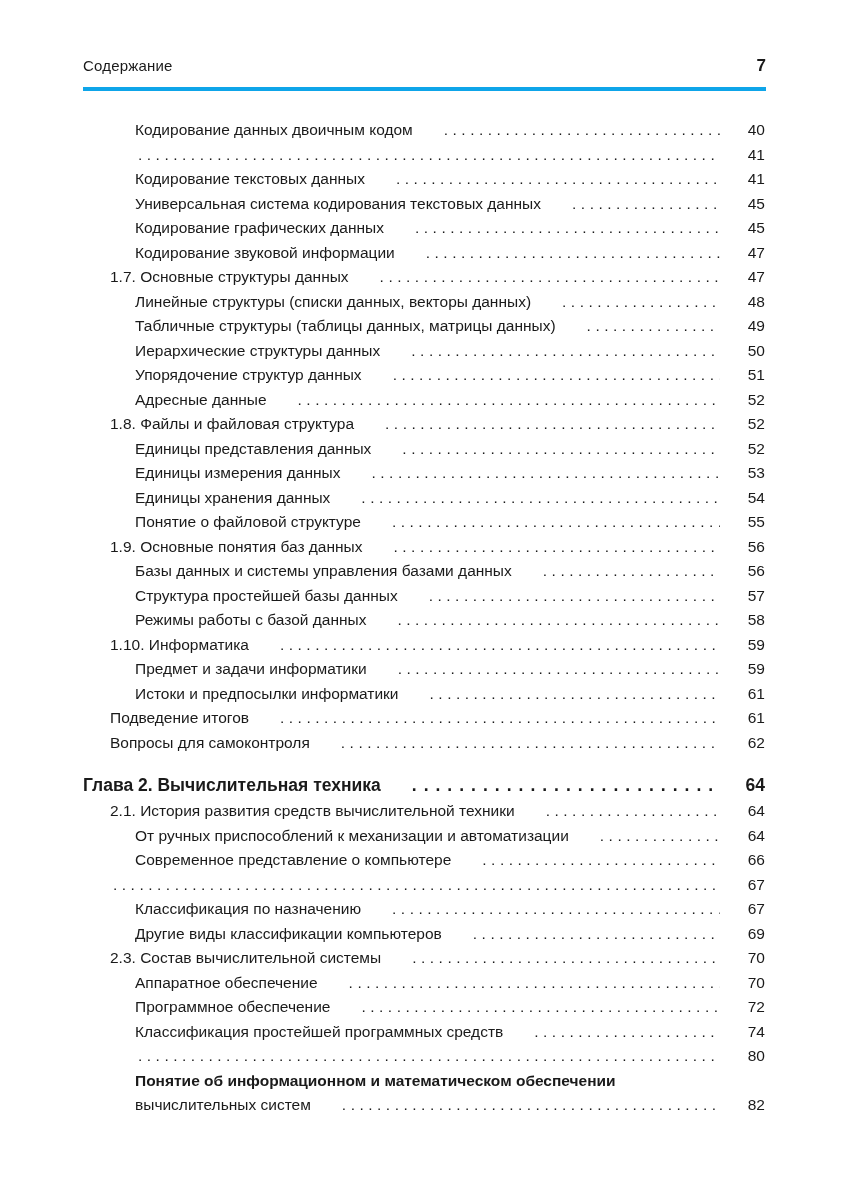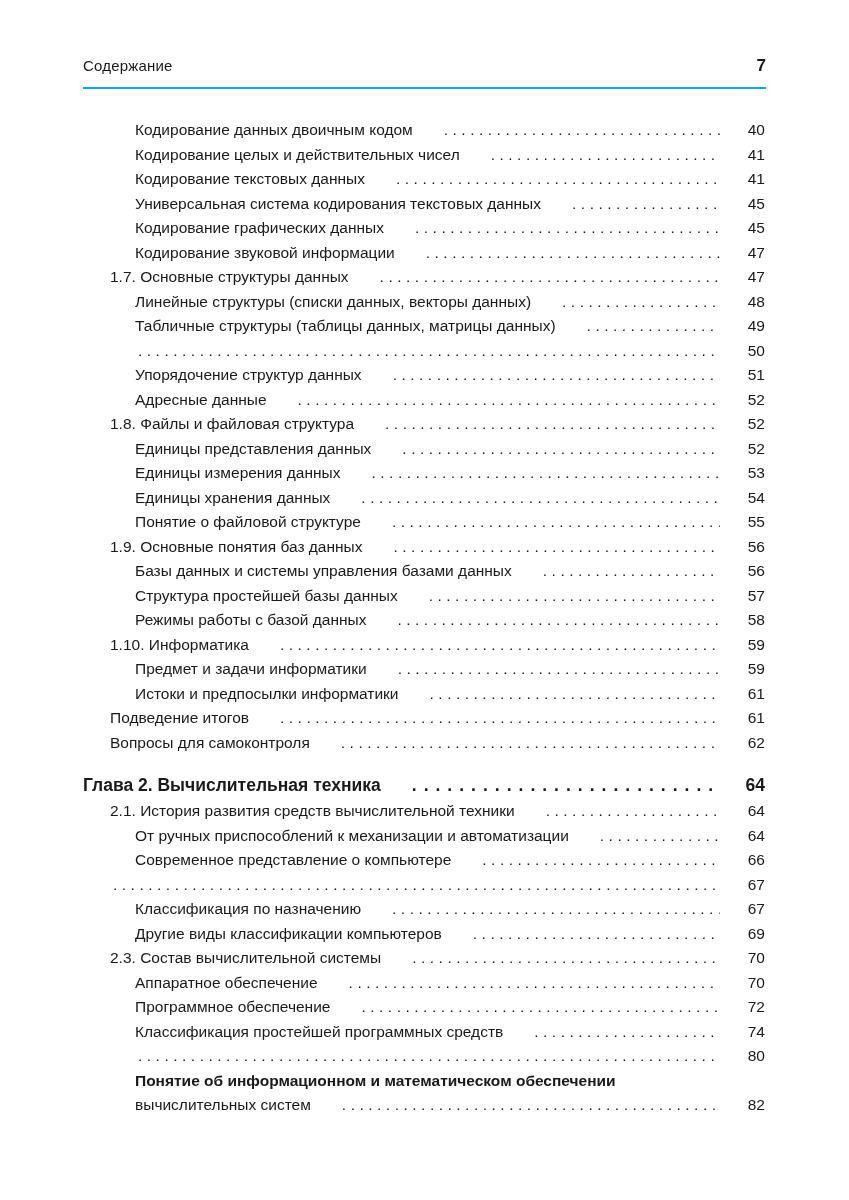--- a/index.html
+++ b/index.html
@@ -15,21 +15,21 @@
   }
   .header {
     position: absolute;
     left: 83px;
     right: 83px;
     top: 56px;
     display: flex;
     justify-content: space-between;
     align-items: baseline;
     padding-bottom: 11px;
-    border-bottom: 2px solid #0ea5e9;
+    border-bottom: 4px solid #0ea5e9;
   }
   .header-title { font-size: 15px; letter-spacing: 0.2px; }
   .header-page  { font-size: 17px; font-weight: bold; }
 
   .toc {
     position: absolute;
     left: 83px;
     right: 84px;
     top: 118px;
   }
@@ -74,21 +74,20 @@
     <span class="header-title">Содержание</span>
     <span class="header-page">7</span>
   </div>
   <div class="toc">
       <div class="row lvl2">
     <span class="label">Кодирование данных двоичным кодом</span>
     <span class="dots" aria-hidden="true">........................................................................................................................................................................................................</span>
     <span class="pagenum">40</span>
   </div>
       <div class="row lvl2">
-    <span class="label">Кодирование целых и действительных чисел</span>
     <span class="dots" aria-hidden="true">........................................................................................................................................................................................................</span>
     <span class="pagenum">41</span>
   </div>
       <div class="row lvl2">
     <span class="label">Кодирование текстовых данных</span>
     <span class="dots" aria-hidden="true">........................................................................................................................................................................................................</span>
     <span class="pagenum">41</span>
   </div>
       <div class="row lvl2">
     <span class="label">Универсальная система кодирования текстовых данных</span>
@@ -114,20 +113,21 @@
     <span class="label">Линейные структуры (списки данных, векторы данных)</span>
     <span class="dots" aria-hidden="true">........................................................................................................................................................................................................</span>
     <span class="pagenum">48</span>
   </div>
       <div class="row lvl2">
     <span class="label">Табличные структуры (таблицы данных, матрицы данных)</span>
     <span class="dots" aria-hidden="true">........................................................................................................................................................................................................</span>
     <span class="pagenum">49</span>
   </div>
       <div class="row lvl2">
+    <span class="label">Иерархические структуры данных</span>
     <span class="dots" aria-hidden="true">........................................................................................................................................................................................................</span>
     <span class="pagenum">50</span>
   </div>
       <div class="row lvl2">
     <span class="label">Упорядочение структур данных</span>
     <span class="dots" aria-hidden="true">........................................................................................................................................................................................................</span>
     <span class="pagenum">51</span>
   </div>
       <div class="row lvl2">
     <span class="label">Адресные данные</span>

